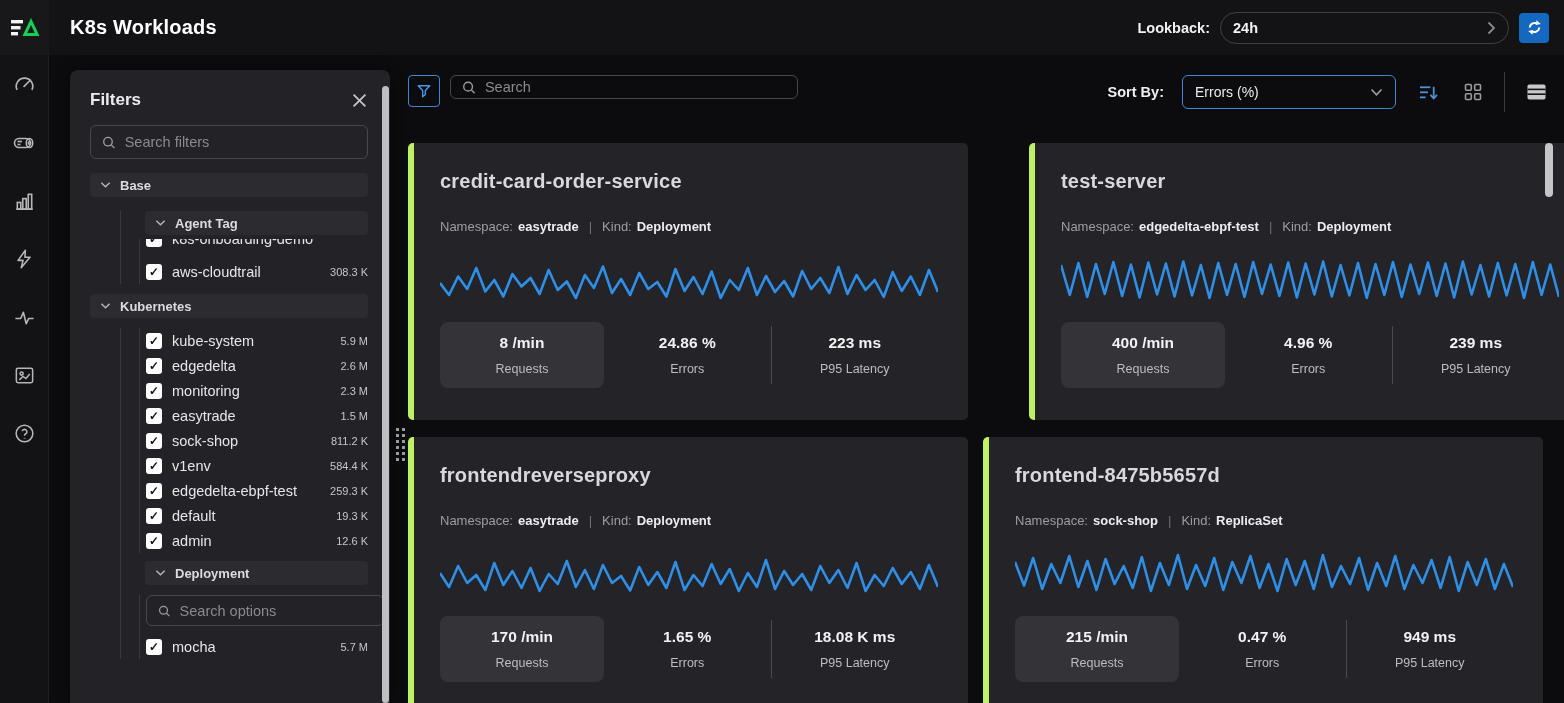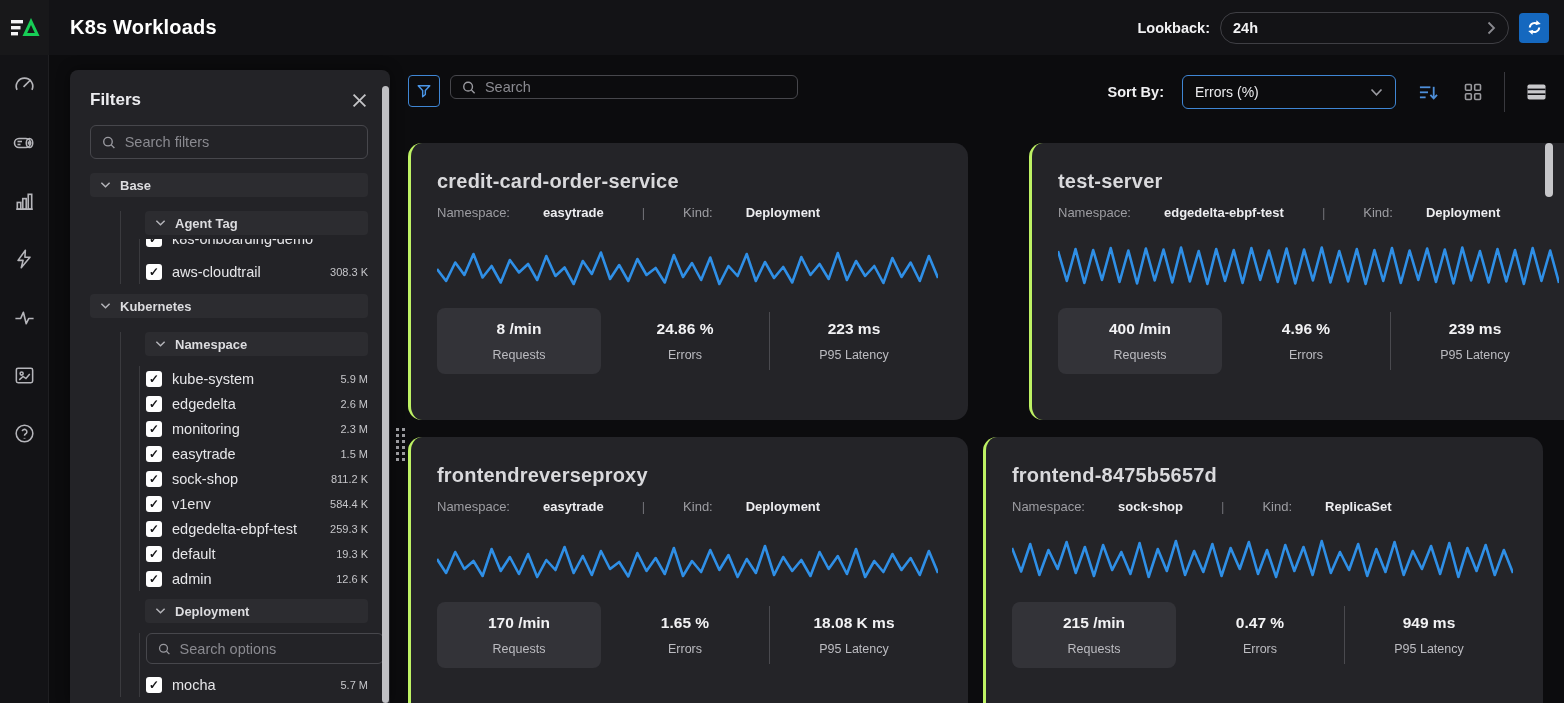--- a/index.html
+++ b/index.html
@@ -48,23 +48,23 @@
   .funnel-btn { position:absolute; left:408px; top:75px; width:32px; height:32px; border:1px solid #3f86d4; border-radius:4px; background:transparent; display:flex; align-items:center; justify-content:center; cursor:pointer; }
   .main-search { position:absolute; left:450px; top:75px; width:348px; height:24px; }
   .sort-cluster { position:absolute; right:14px; top:72px; height:40px; display:flex; align-items:center; gap:18px; }
   .sortby-label { font-size:14.5px; font-weight:bold; color:#f0f0f2; }
   .sort-dd { width:214px; height:34px; border:1px solid #3f86d4; border-radius:6px; display:flex; align-items:center; padding:0 12px; cursor:pointer; }
   .sort-dd-value { flex:1; font-size:14px; color:#ececef; }
   .icon-btn { background:none; border:none; cursor:pointer; display:flex; align-items:center; justify-content:center; padding:4px; }
   .toolbar-div { width:1px; height:40px; background:#39393e; }
 
   
-  .card { position:absolute; width:560px; background:#242428; border-radius:14px; border-left:3px solid #bef264; padding:27px 30px 18px 26px; }
+  .card { position:absolute; width:560px; background:#242428; border-radius:5px; border-left:6px solid #bef264; padding:27px 30px 18px 26px; }
   .card-title { font-size:20px; font-weight:bold; color:#d9d9dc; letter-spacing:.2px; }
-  .card-meta { margin-top:12px; font-size:13px; color:#9d9da2; display:flex; align-items:center;gap:28px; }
+  .card-meta { margin-top:26px; font-size:13px; color:#9d9da2; display:flex; align-items:center; }
   .card-meta b { color:#ededf0; margin-left:5px; }
   .card-meta .sep { margin:0 10px; color:#6f6f75; }
   .spark { margin-top:17px; width:100%; height:56px; display:block; }
   .stats { margin-top:15px; display:flex; align-items:center; }
   .statbox { width:164px; height:66px; background:#333338; border-radius:8px; display:flex; flex-direction:column; align-items:center; justify-content:center; gap:10px; flex:0 0 164px; }
   .stat { flex:1; display:flex; flex-direction:column; align-items:center; justify-content:center; gap:10px; }
   .stat-val { font-size:15.5px; font-weight:bold; color:#f2f2f4; }
   .stat-lab { font-size:12.5px; color:#bcbcc1; }
   .vdiv { width:1px; height:58px; background:#4a4a4f; }
   .main-scrollbar { position:absolute; right:11px; top:143px; width:8px; height:54px; border-radius:4px; background:#c6c6c9; }
@@ -203,26 +203,20 @@
   </div>
 
   <div class="f-bar mt10">
     <svg width="11" height="8" viewBox="0 0 12 8">
         <polyline points="1.5,1.5 6,6 10.5,1.5" fill="none" stroke="#b5b5ba" stroke-width="1.6"></polyline>
       </svg>
     <span>Kubernetes</span>
   </div>
 
   <div class="children1">
-    <div class="f-bar mt14">
-      <svg width="11" height="8" viewBox="0 0 12 8">
-          <polyline points="1.5,1.5 6,6 10.5,1.5" fill="none" stroke="#b5b5ba" stroke-width="1.6"></polyline>
-        </svg>
-      <span>Namespace</span>
-    </div>
     <div class="children2 mt10" id="ns-list">
         <div class="f-row">
           <span class="cb">✓</span>
           <span class="f-label">kube-system</span>
           <span class="f-count">5.9 M</span>
         </div>
         <div class="f-row">
           <span class="cb">✓</span>
           <span class="f-label">edgedelta</span>
           <span class="f-count">2.6 M</span>

